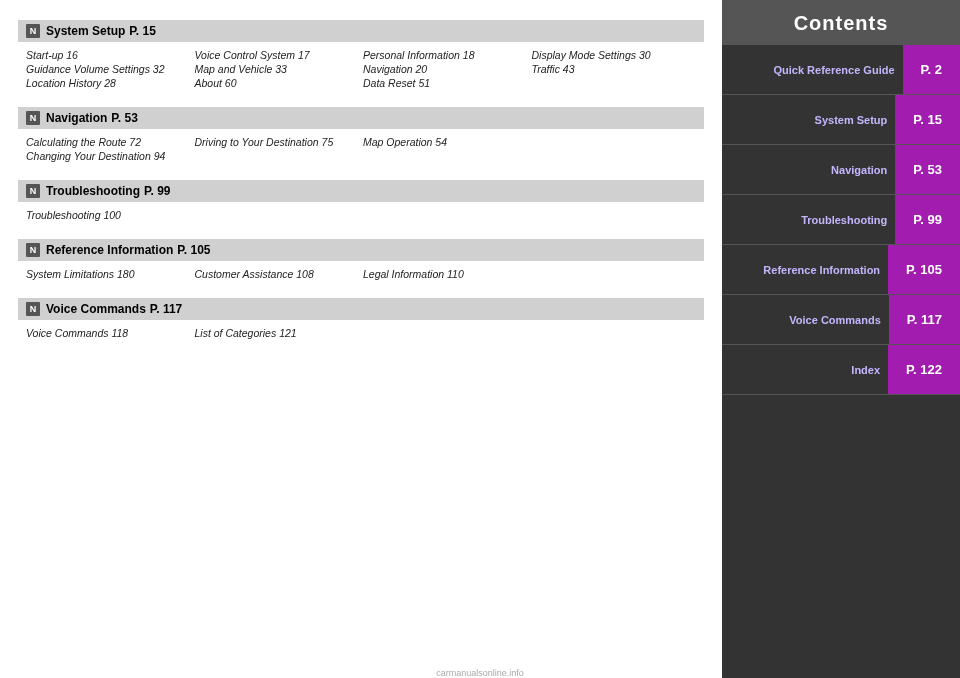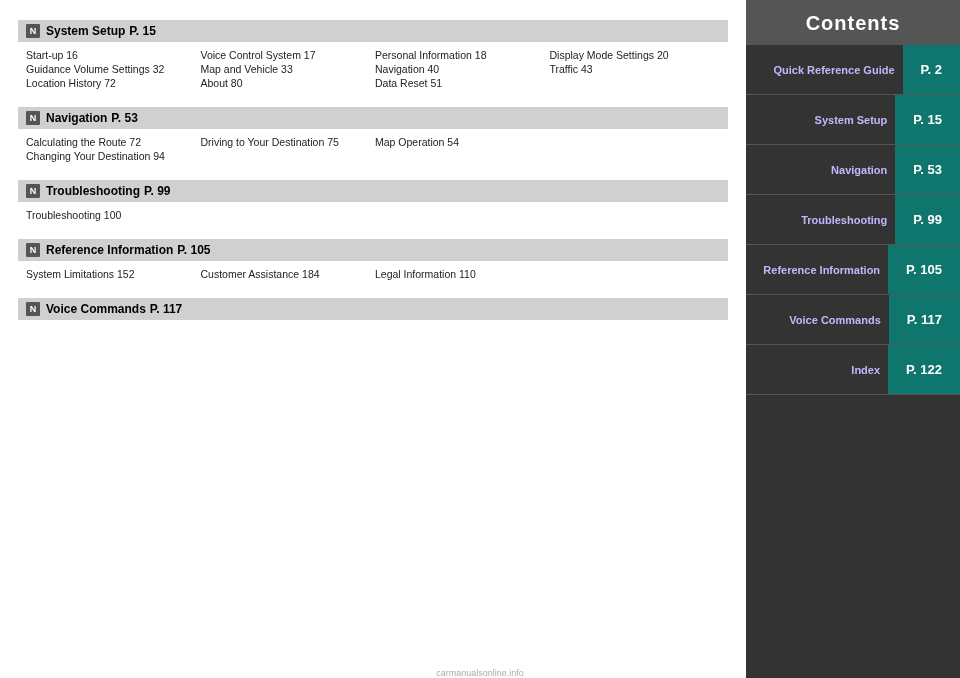--- a/index.html
+++ b/index.html
@@ -58,37 +58,38 @@
       margin-left: 4px;
       font-weight: bold;
       font-size: 12px;
     }
 
     .section-content {
       padding: 2px 8px 4px 8px;
       display: grid;
       grid-template-columns: 1fr 1fr 1fr 1fr;
       gap: 1px 4px;
+      font-style: italic;
     }
 
     .section-content .col {
       display: flex;
       flex-direction: column;
       gap: 2px;
     }
 
     .content-item {
       font-size: 10.5px;
       color: #222;
       white-space: nowrap;
     }
 
     
     .sidebar {
-      width: 214px;
+      width: 238px;
       background: #333;
       display: flex;
       flex-direction: column;
     }
 
     .sidebar-title {
       background: #555;
       color: #fff;
       text-align: center;
       font-size: 20px;
@@ -109,21 +110,21 @@
     .sidebar-item-label {
       color: #c4b5fd;
       font-size: 11px;
       font-weight: bold;
       text-align: right;
       padding-right: 8px;
       flex: 1;
     }
 
     .sidebar-item-page {
-      background: #0f766e;
+      background: #a21caf;
       color: #fff;
       font-size: 13px;
       font-weight: bold;
       min-width: 52px;
       text-align: center;
       padding: 4px 18px;
       height: 100%;
       display: flex;
       align-items: center;
       justify-content: center;
@@ -154,34 +155,34 @@
 <div class="section-block">
       <div class="section-header">
         <span class="icon">N</span>
         <span class="section-header-title">System Setup</span>
         <span class="section-header-page">P. 15</span>
       </div>
       <div class="section-content">
         <div class="col">
           <div class="content-item">Start-up 16</div>
           <div class="content-item">Guidance Volume Settings 32</div>
-          <div class="content-item">Location History 72</div>
+          <div class="content-item">Location History 28</div>
         </div>
         <div class="col">
           <div class="content-item">Voice Control System 17</div>
           <div class="content-item">Map and Vehicle 33</div>
-          <div class="content-item">About 80</div>
+          <div class="content-item">About 60</div>
         </div>
         <div class="col">
           <div class="content-item">Personal Information 18</div>
-          <div class="content-item">Navigation 40</div>
+          <div class="content-item">Navigation 20</div>
           <div class="content-item">Data Reset 51</div>
         </div>
         <div class="col">
-          <div class="content-item">Display Mode Settings 20</div>
+          <div class="content-item">Display Mode Settings 30</div>
           <div class="content-item">Traffic 43</div>
         </div>
       </div>
     </div>
     <div class="section-block">
       <div class="section-header">
         <span class="icon">N</span>
         <span class="section-header-title">Navigation</span>
         <span class="section-header-page">P. 53</span>
       </div>
@@ -214,36 +215,46 @@
       </div>
     </div>
     <div class="section-block">
       <div class="section-header">
         <span class="icon">N</span>
         <span class="section-header-title">Reference Information</span>
         <span class="section-header-page">P. 105</span>
       </div>
       <div class="section-content">
         <div class="col">
-          <div class="content-item">System Limitations 152</div>
-        </div>
-        <div class="col">
-          <div class="content-item">Customer Assistance 184</div>
+          <div class="content-item">System Limitations 180</div>
+        </div>
+        <div class="col">
+          <div class="content-item">Customer Assistance 108</div>
         </div>
         <div class="col">
           <div class="content-item">Legal Information 110</div>
         </div>
         <div class="col"></div>
       </div>
     </div>
     <div class="section-block">
       <div class="section-header">
         <span class="icon">N</span>
         <span class="section-header-title">Voice Commands</span>
         <span class="section-header-page">P. 117</span>
+      </div>
+      <div class="section-content">
+        <div class="col">
+          <div class="content-item">Voice Commands 118</div>
+        </div>
+        <div class="col">
+          <div class="content-item">List of Categories 121</div>
+        </div>
+        <div class="col"></div>
+        <div class="col"></div>
       </div>
     </div>
   </div>
 
 <div class="sidebar">
   <div class="sidebar-title">Contents</div>
 
 <div class="sidebar-item">
       <div class="sidebar-item-label">Quick Reference Guide</div>
       <div class="sidebar-item-page">P. 2</div>

